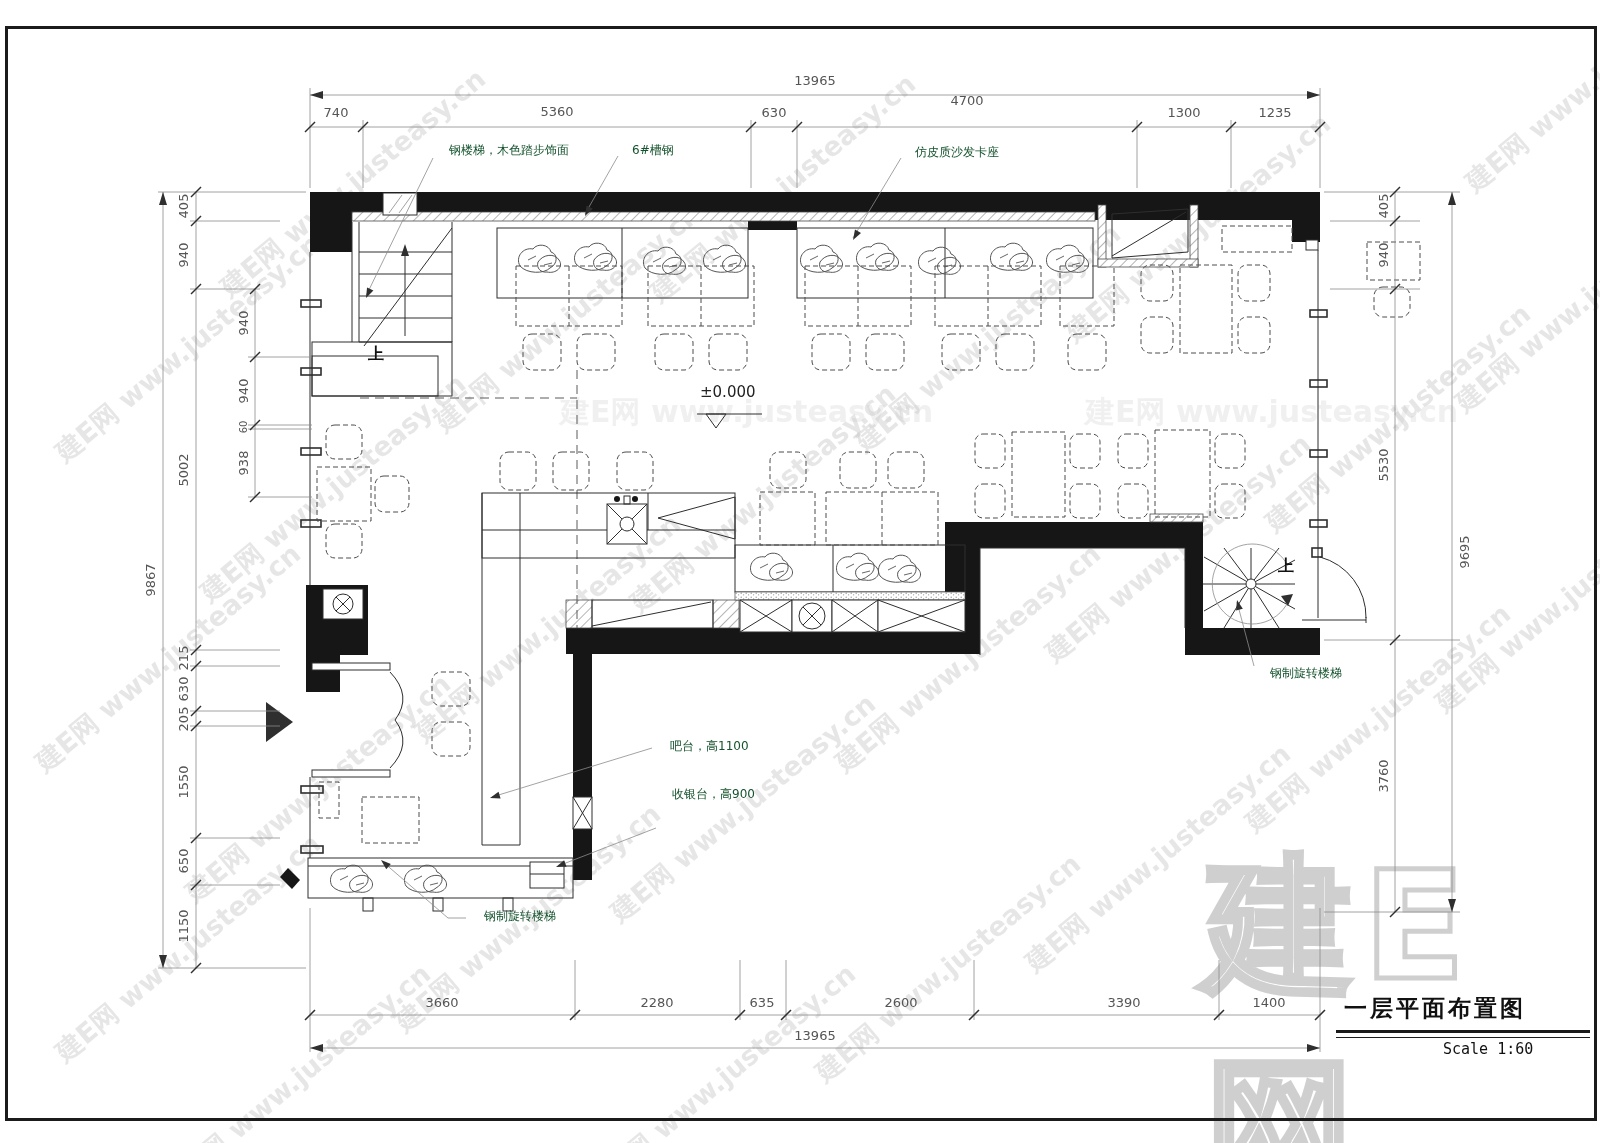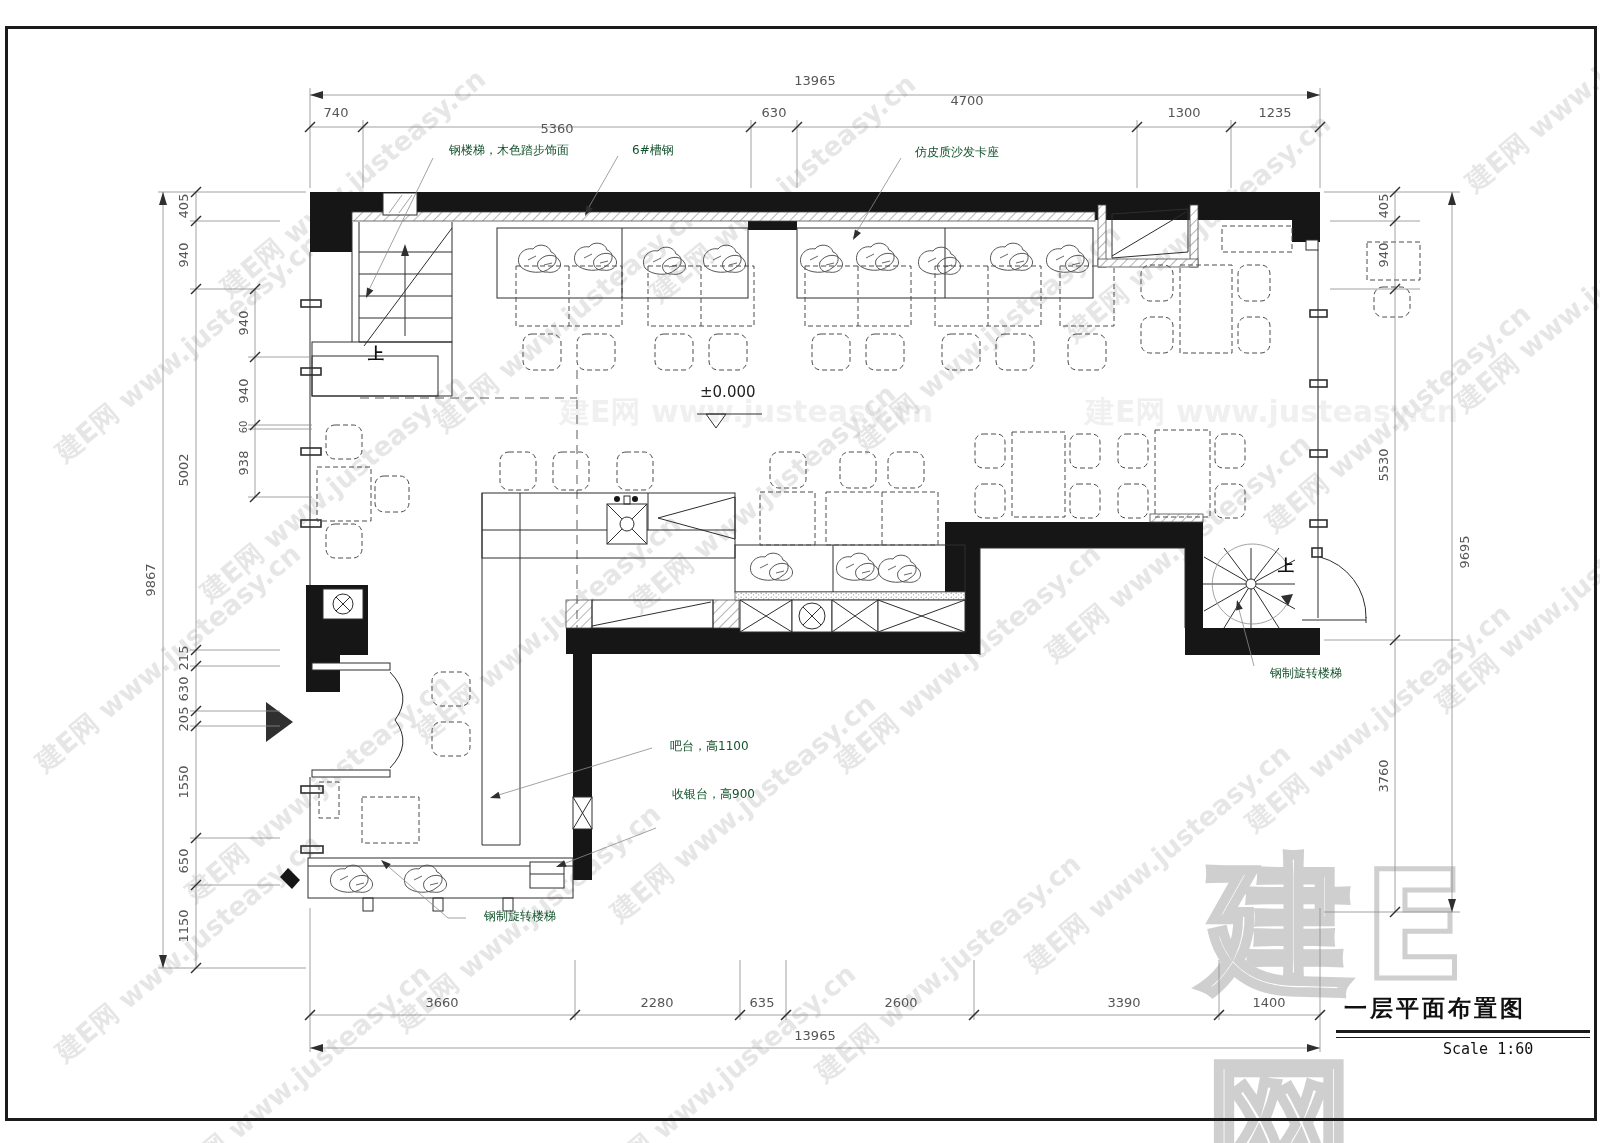--- a/index.html
+++ b/index.html
@@ -490,21 +490,21 @@
           <line x1="1390" y1="226" x2="1400" y2="216"></line>
         <line x1="1390" y1="294" x2="1400" y2="284"></line>
           <line x1="1390" y1="645" x2="1400" y2="635"></line>
         <line x1="1390" y1="917" x2="1400" y2="907"></line>
       </g>
     </g>
   </svg>
 
   <span class="t" style="left:815px;top:80px">13965</span>
   <span class="t" style="left:336px;top:112px">740</span>
-  <span class="t" style="left:557px;top:128px">5360</span>
+  <span class="t" style="left:557px;top:111px">5360</span>
   <span class="t" style="left:774px;top:112px">630</span>
   <span class="t" style="left:967px;top:100px">4700</span>
   <span class="t" style="left:1184px;top:112px">1300</span>
   <span class="t" style="left:1275px;top:112px">1235</span>
 
   <span class="t" style="left:442px;top:1002px">3660</span>
   <span class="t" style="left:657px;top:1002px">2280</span>
   <span class="t" style="left:762px;top:1002px">635</span>
   <span class="t" style="left:901px;top:1002px">2600</span>
   <span class="t" style="left:1124px;top:1002px">3390</span>

